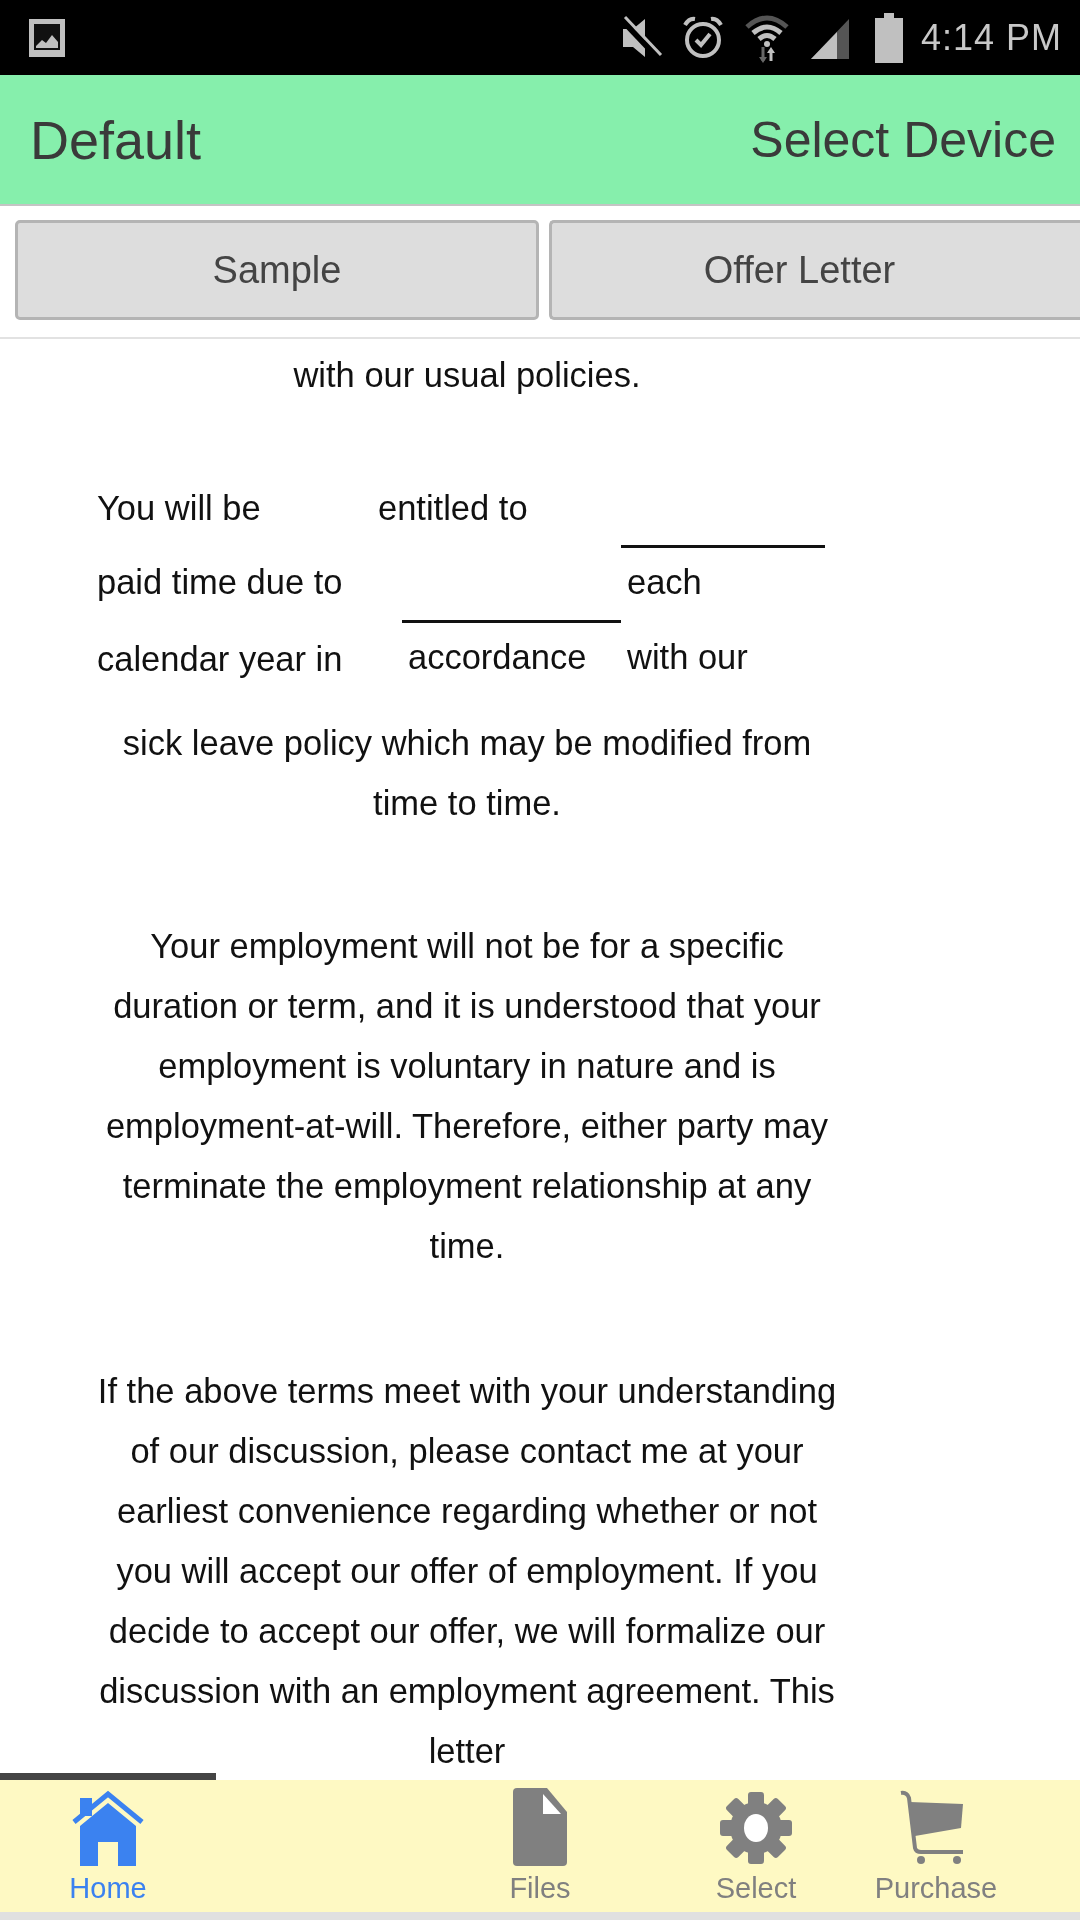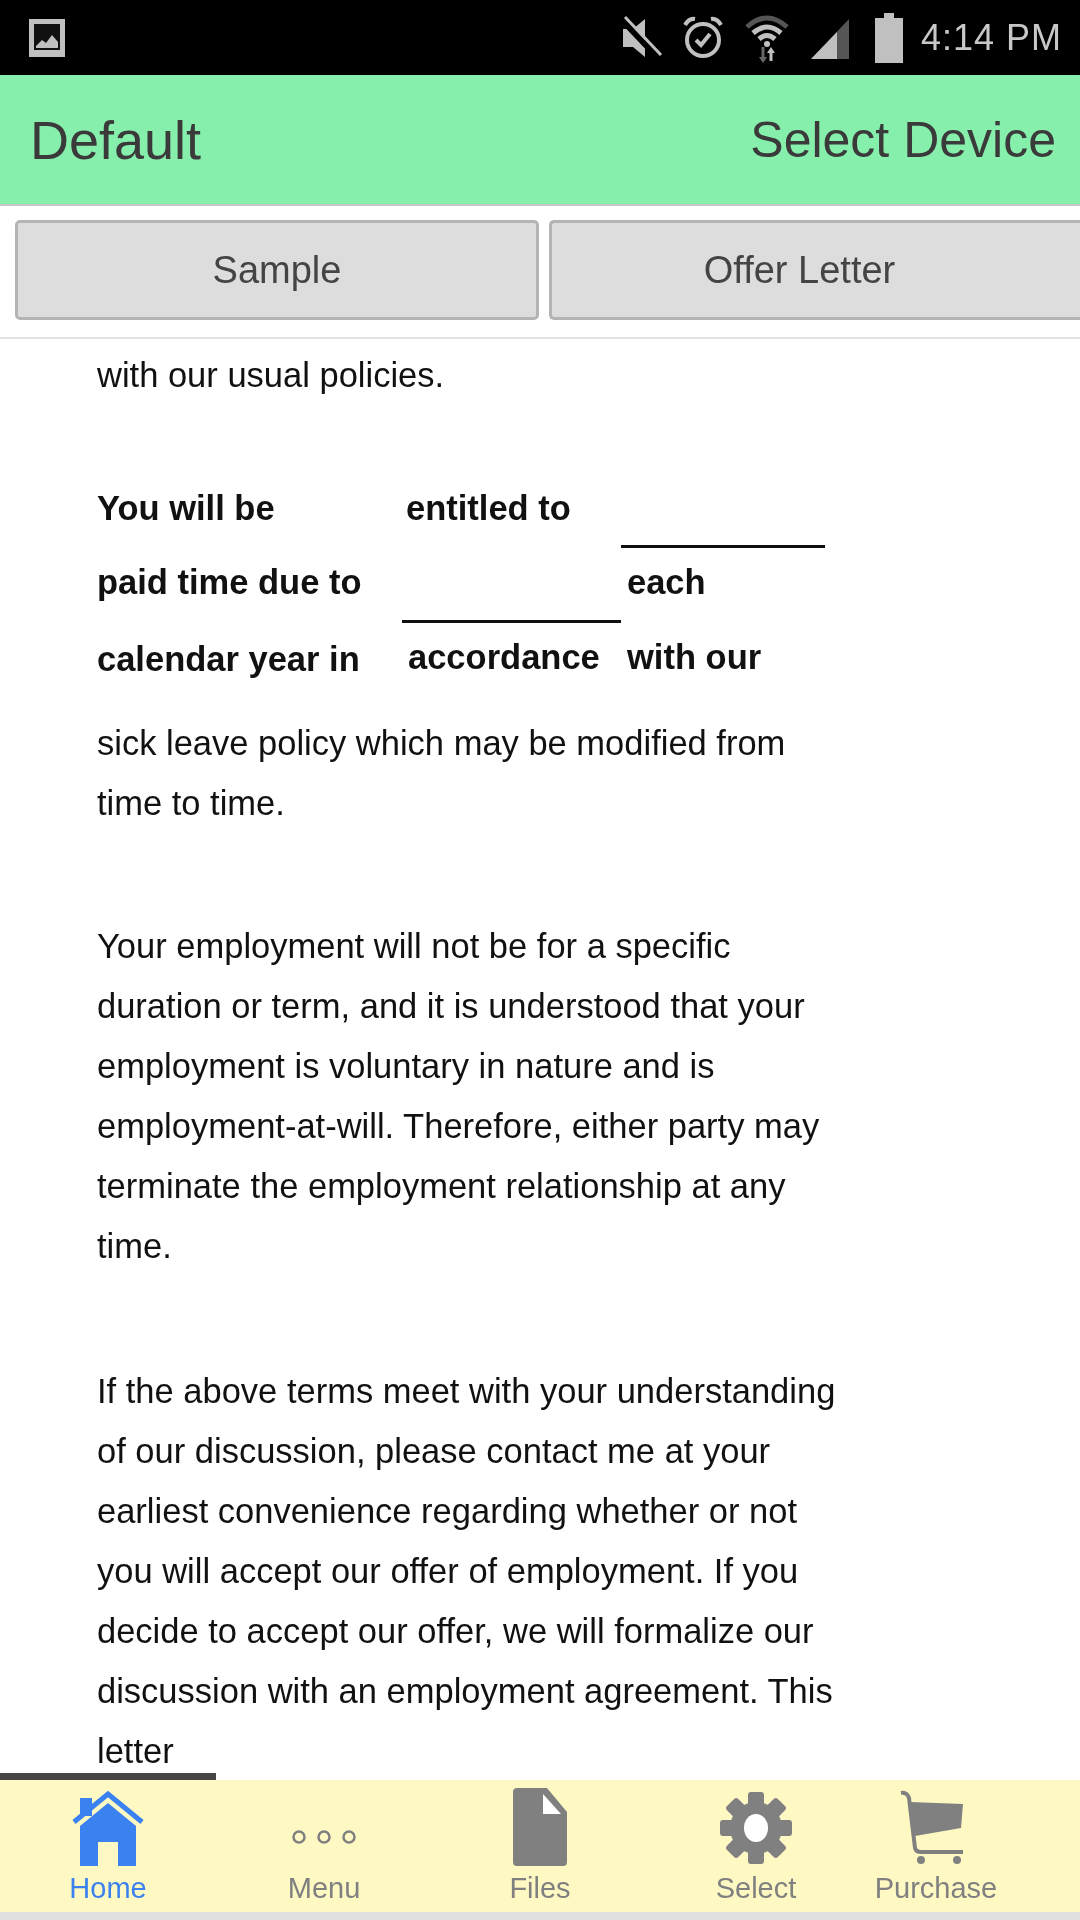--- a/index.html
+++ b/index.html
@@ -19,23 +19,23 @@
   .app-header .select-device { position: absolute; right: 24px; top: 36px; font-size: 50px; color: #3a3a3a; cursor: pointer; }
 
   
   .tabs-row { position: absolute; left: 0; top: 208px; width: 1080px; height: 131px; background: #fff; border-bottom: 2px solid #e2e2e2; overflow: hidden; }
   .tab-btn { position: absolute; top: 12px; height: 100px; background: #dddddd; border: 3px solid #b4b4b4; border-radius: 5px; display: flex; align-items: center; justify-content: center; font-size: 38px; color: #444; cursor: pointer; }
   .tab-btn.t1 { left: 15px; width: 524px; }
   .tab-btn.t2 { left: 549px; width: 540px; border-right: none; }
   .tab-btn.t2 span { margin-right: 42px; }
 
   
-  .doc { position: absolute; left: 0; top: 341px; width: 996px; height: 1437px; overflow: hidden; background: #fff; }
+  .doc { position: absolute; left: 0; top: 341px; width: 996px; height: 1437px; overflow: hidden; background: #fff; text-align: center; }
   .doc .p { position: absolute; left: 97px; width: 740px; font-size: 34.5px; line-height: 60px; color: #111; }
-  .doc .word { position: absolute; font-size: 34.5px; color: #111; white-space: nowrap; font-weight: bold; }
+  .doc .word { position: absolute; font-size: 34.5px; color: #111; white-space: nowrap; }
   .doc .blank { position: absolute; height: 3px; background: #111; }
 
   
   .scroll-indicator { position: absolute; left: 0; top: 1773px; width: 216px; height: 7px; background: #454545; }
 
   
   .bottom-nav { position: absolute; left: 0; top: 1780px; width: 1080px; height: 140px; background: #fef9c3; border-bottom: 8px solid #e0e0e0; }
   .nav-item { position: absolute; top: 0; width: 216px; height: 132px; cursor: pointer; }
   .nav-item .icon { position: absolute; left: 50%; top: 10px; transform: translateX(-50%); }
   .nav-item .label { position: absolute; left: 0; width: 100%; top: 92px; text-align: center; font-size: 29px; color: #808080; }
@@ -97,21 +97,21 @@
   </div>
   <div class="tab-btn t2">
     <span>Offer Letter</span>
   </div>
 </div>
 
 <div class="doc">
   <div class="p" style="top:4px;">with our usual policies.</div>
 
   <span class="word" style="left:97px; top:148px;">You will be</span>
-  <span class="word" style="left:378px; top:148px;margin-left:28px;">entitled to</span>
+  <span class="word" style="left:378px; top:148px;">entitled to</span>
   <div class="blank" style="left:621px; top:204px; width:204px;"></div>
 
   <span class="word" style="left:97px; top:222px;">paid time  due to</span>
   <div class="blank" style="left:402px; top:279px; width:219px;"></div>
   <span class="word" style="left:627px; top:222px;">each</span>
 
   <span class="word" style="left:97px; top:299px;">calendar year in</span>
   <span class="word" style="left:408px; top:297px;">accordance</span>
   <span class="word" style="left:627px; top:297px;">with our</span>
 
@@ -125,30 +125,20 @@
 <div class="bottom-nav">
   <div class="nav-item active" style="left:0;">
     <div class="icon">
       <svg width="72" height="76" viewBox="0 0 72 76">
         <rect x="8" y="8" width="12" height="18" fill="#3b82f0"></rect>
         <polyline points="2,32 36,4 70,32" fill="none" stroke="#3b82f0" stroke-width="5"></polyline>
         <polygon points="8,36 36,13 64,36 64,76 46,76 46,52 26,52 26,76 8,76" fill="#3b82f0"></polygon>
       </svg>
     </div>
     <div class="label">Home</div>
-  </div>
-  <div class="nav-item" style="left:216px;">
-    <div class="icon" style="top:48px;">
-      <svg width="66" height="18" viewBox="0 0 66 18">
-        <circle cx="8" cy="9" r="5.5" fill="none" stroke="#808080" stroke-width="2.5"></circle>
-        <circle cx="33" cy="9" r="5.5" fill="none" stroke="#808080" stroke-width="2.5"></circle>
-        <circle cx="58" cy="9" r="5.5" fill="none" stroke="#808080" stroke-width="2.5"></circle>
-      </svg>
-    </div>
-    <div class="label">Menu</div>
   </div>
   <div class="nav-item" style="left:432px;">
     <div class="icon" style="top:8px;">
       <svg width="54" height="80" viewBox="0 0 54 80">
         <path d="M4 0 H34 L54 24 V74 Q54 78 50 78 H4 Q0 78 0 74 V4 Q0 0 4 0 Z" fill="#808080"></path>
         <polygon points="30,6 30,26 48,26" fill="#fff"></polygon>
       </svg>
     </div>
     <div class="label">Files</div>
   </div>

